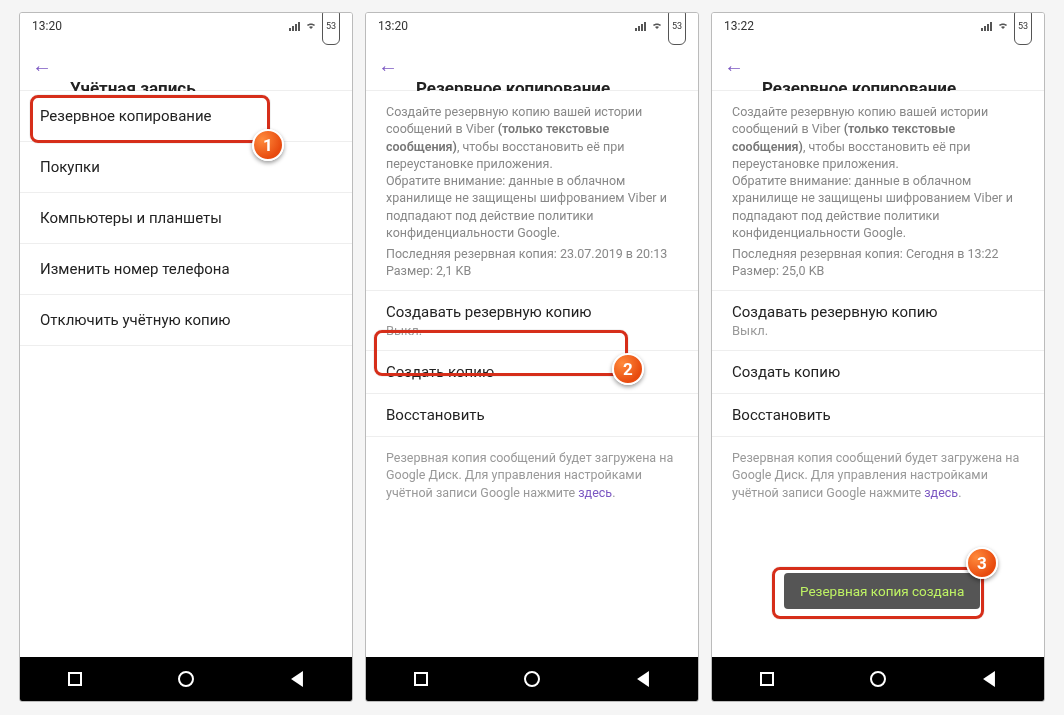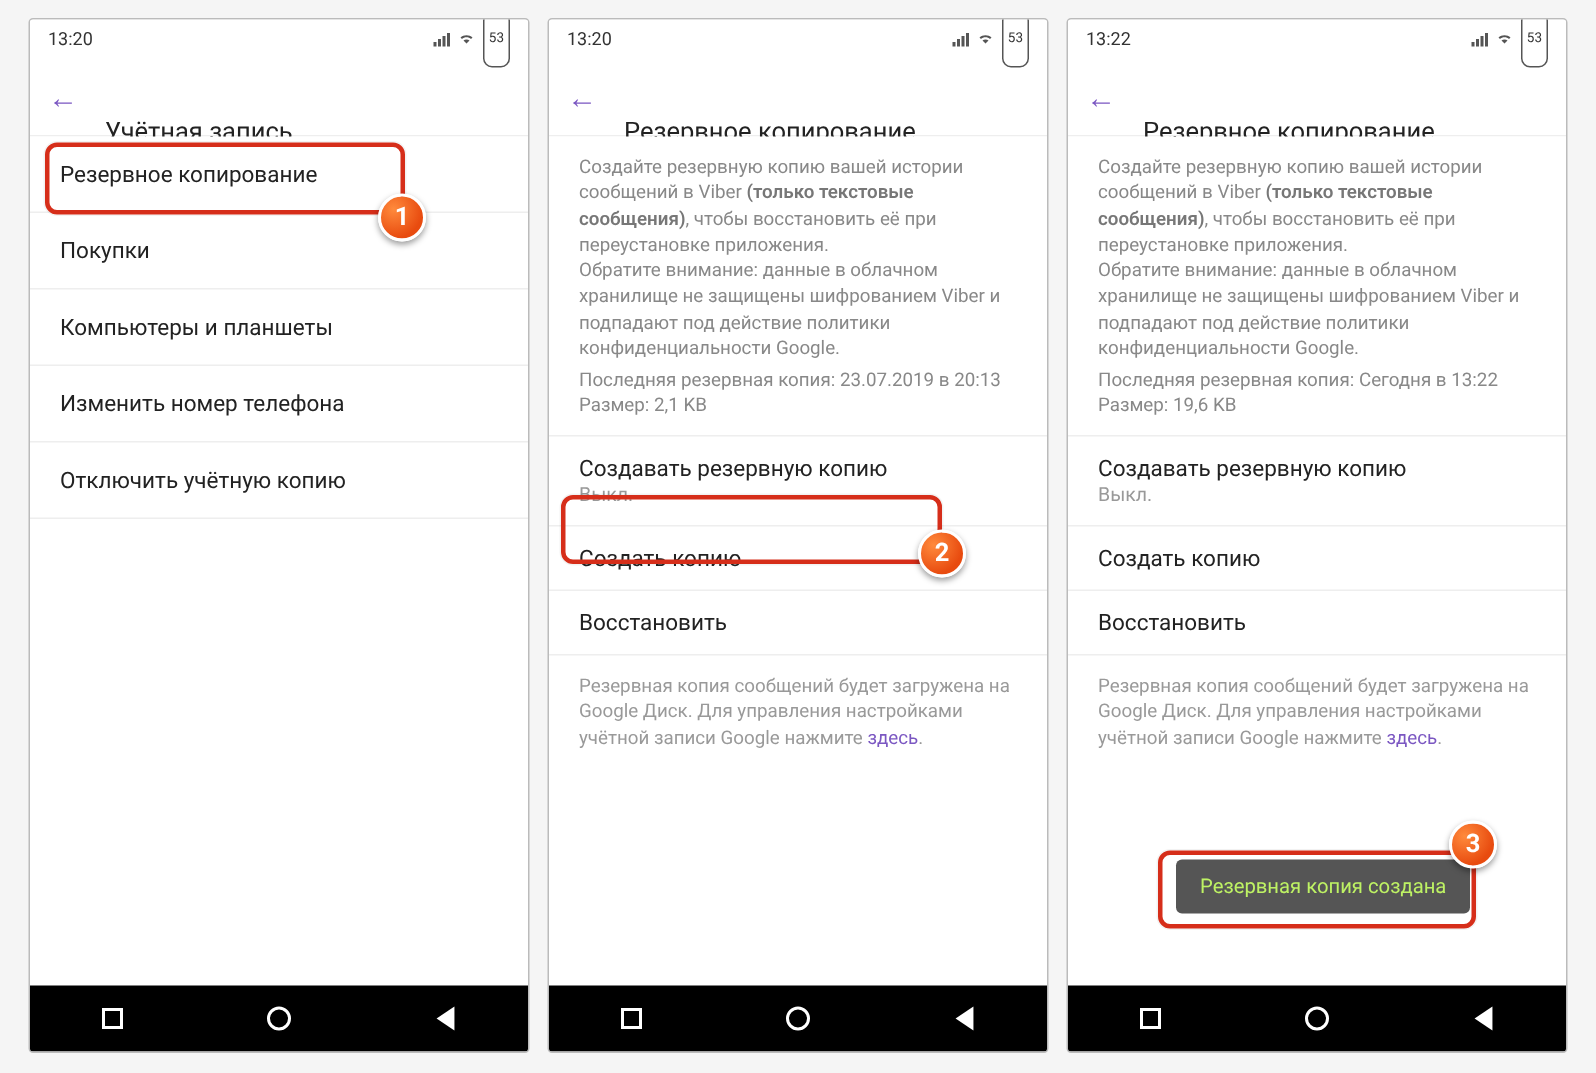--- a/index.html
+++ b/index.html
@@ -71,21 +71,21 @@
     gap: 18px;
   }
   .back-arrow {
     color: #7b57c2;
     font-size: 20px;
     line-height: 1;
   }
   .header-title {
     font-size: 17px;
     color: #222;
-    font-weight: 400;
+    font-weight: 700;
     margin-top: 47px;
   }
   .content {
     flex: 1;
     overflow: hidden;
     background: #fff;
   }
   .list-item {
     padding: 16px 20px;
     font-size: 15px;
@@ -274,21 +274,21 @@
   </div>
   <div class="header">
     <span class="back-arrow">←</span>
     <span class="header-title">Резервное копирование</span>
   </div>
   <div class="content">
     <div class="info-block">
       <span>Создайте резервную копию вашей истории сообщений в Viber </span><b>(только текстовые сообщения)</b><span>, чтобы восстановить её при переустановке приложения.</span><br>
       <span>Обратите внимание: данные в облачном хранилище не защищены шифрованием Viber и подпадают под действие политики конфиденциальности Google.</span>
       <div class="meta-line">Последняя резервная копия: Сегодня в 13:22</div>
-      <div>Размер: 19,6 KB</div>
+      <div>Размер: 25,0 KB</div>
     </div>
     <div class="setting-item">
       <div class="setting-title">Создавать резервную копию</div>
       <div class="setting-sub">Выкл.</div>
     </div>
     <div class="setting-item">
       <div class="setting-title">Создать копию</div>
     </div>
     <div class="setting-item">
       <div class="setting-title">Восстановить</div>

